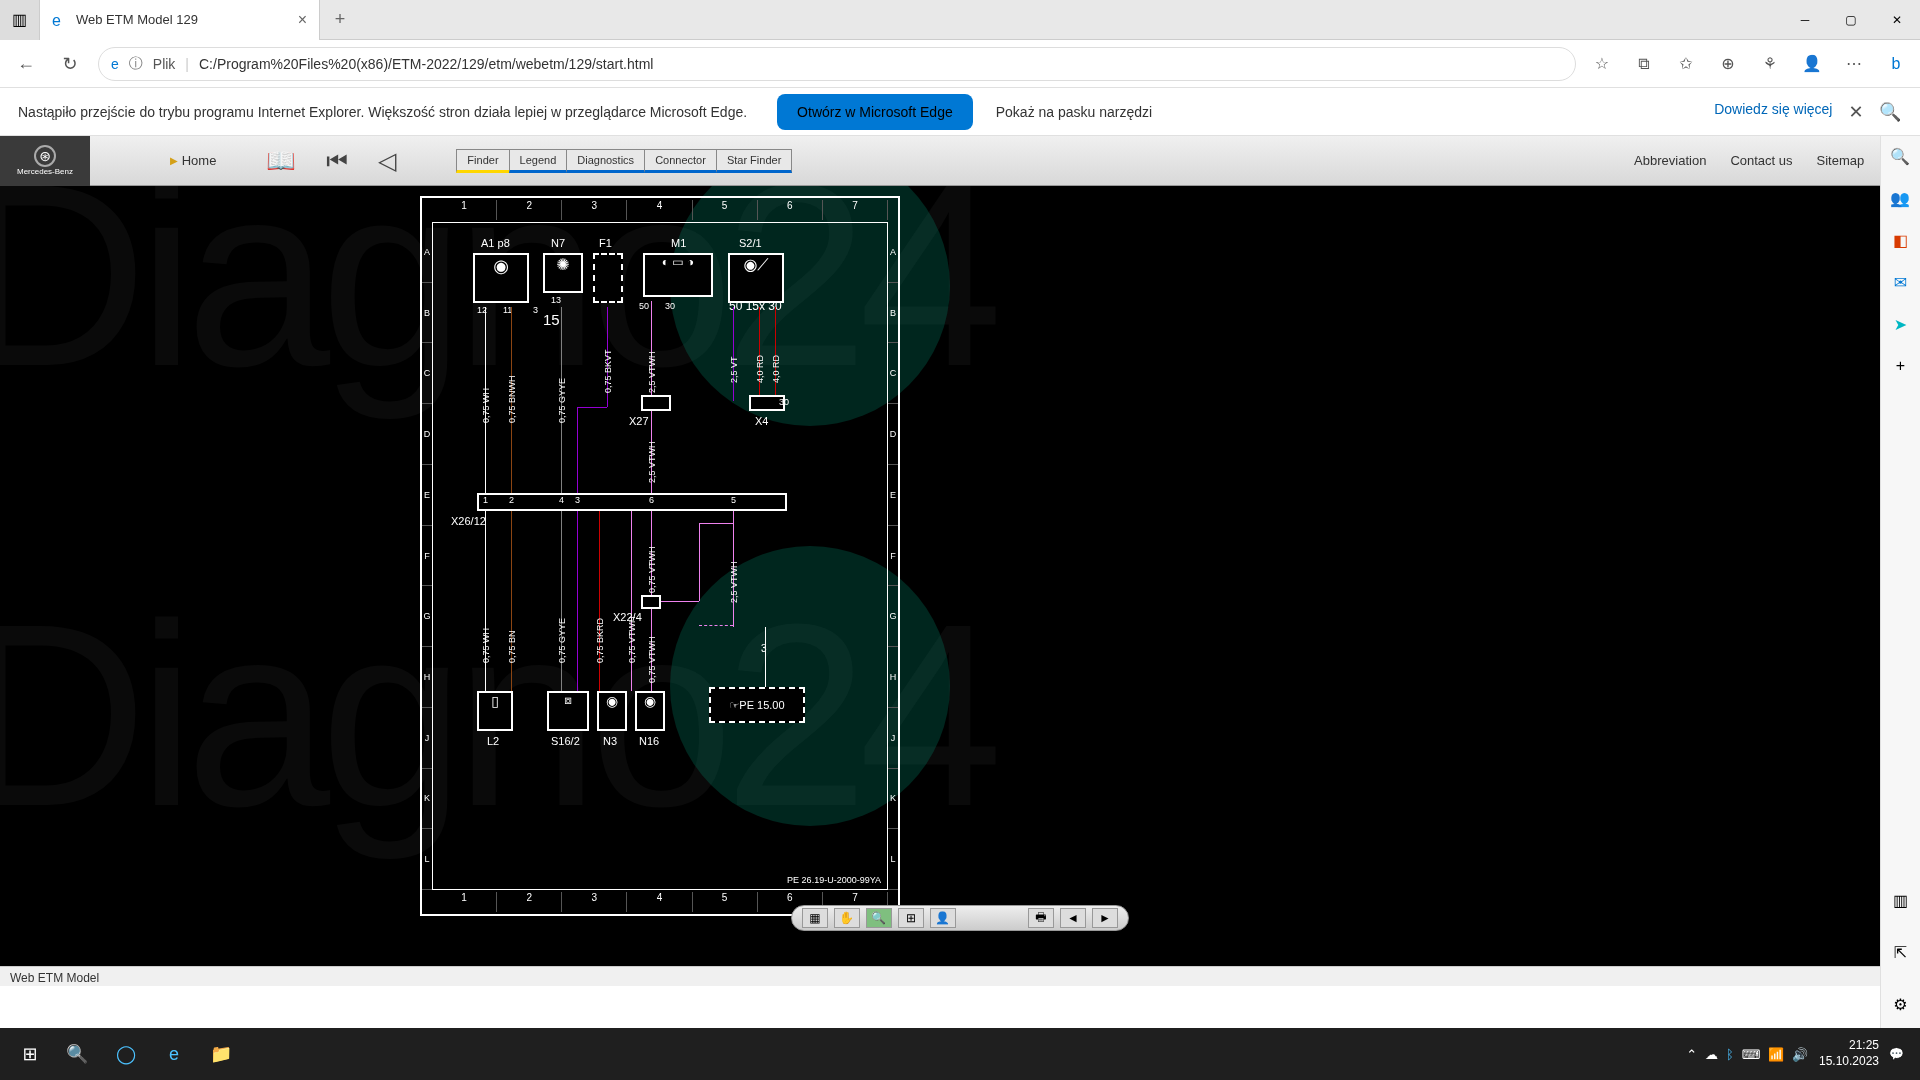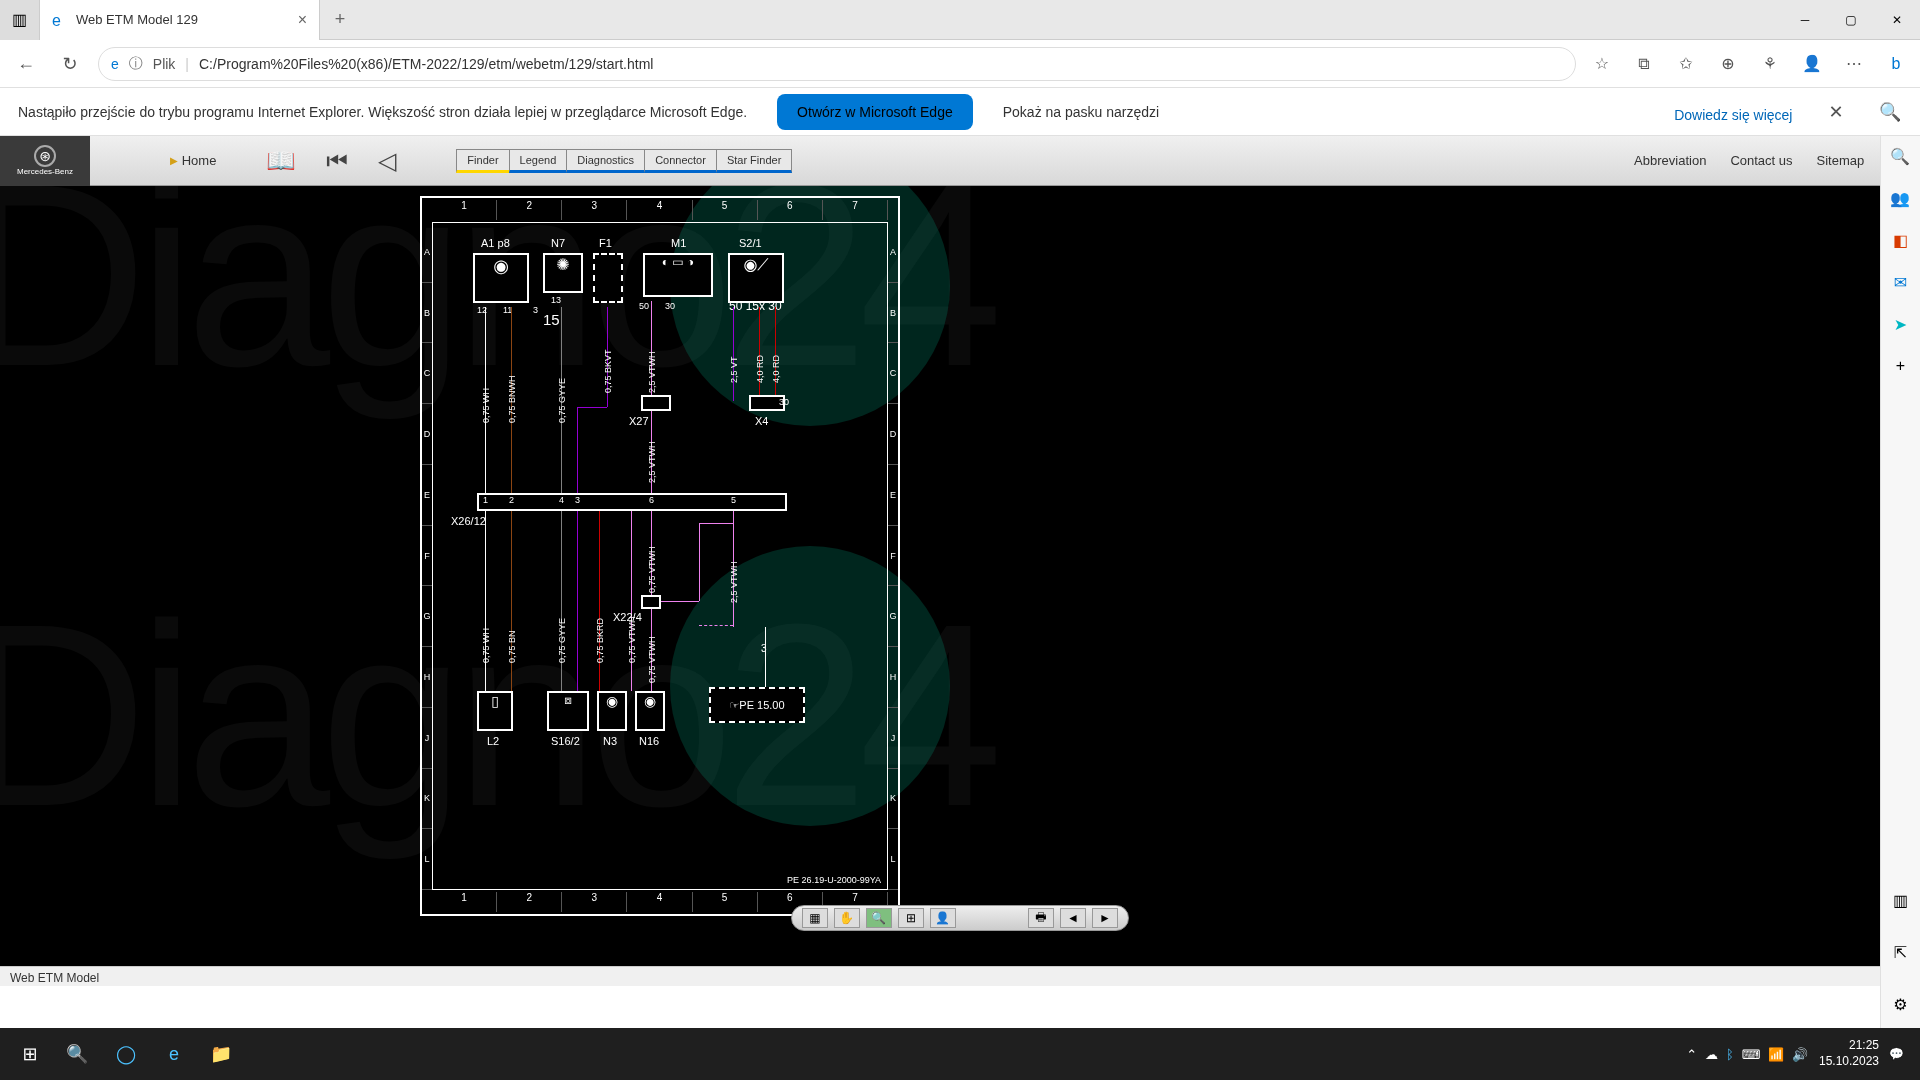--- a/index.html
+++ b/index.html
@@ -16,22 +16,22 @@
 .addrbar{height:48px;display:flex;align-items:center;padding:0 10px;gap:12px;border-bottom:1px solid #e0e0e0}
 .addrbar .navbtn{width:32px;height:32px;display:flex;align-items:center;justify-content:center;border-radius:4px;font-size:18px;color:#555}
 .urlbox{flex:1;height:34px;border:1px solid #ddd;border-radius:17px;display:flex;align-items:center;padding:0 12px;gap:10px;font-size:14px;color:#555}
 .urlbox .lock{color:#777}
 .urltext{color:#333}
 .addrright{display:flex;gap:14px;align-items:center}
 .addrright div{width:28px;height:28px;display:flex;align-items:center;justify-content:center;color:#555}
 .notifybar{height:48px;display:flex;align-items:center;padding:0 18px;border-bottom:1px solid #e0e0e0}
 .notifytext{font-size:14px;color:#333}
 .openbtn{margin-left:30px;background:#0078d4;color:#000000;border:none;padding:10px 20px;border-radius:8px;font-size:14px}
-.showbtn{margin-left:30px;font-size:14px;color:#333;background:none;border:none}
-.notifybar .right{margin-left:auto;display:flex;align-items:flex-end;gap:36px}
+.showbtn{margin-left:23px;font-size:14px;color:#333;background:none;border:none}
+.notifybar .right{margin-left:auto;display:flex;align-items:flex-start;gap:16px}
 .notifybar .right a{color:#0067b8;font-size:14px}
 .notifybar .right .x{font-size:18px;color:#555}
 .sidebar{position:absolute;right:0;top:136px;width:40px;bottom:52px;background:#f7f7f7;border-left:1px solid #e0e0e0;display:flex;flex-direction:column;align-items:center;padding-top:6px;gap:14px}
 .sidebar div{width:28px;height:28px;display:flex;align-items:center;justify-content:center;font-size:16px}
 .appbar{height:50px;background:linear-gradient(#f0f0f0,#d8d8d8);display:flex;align-items:center;border-bottom:1px solid #999}
 .logo{width:90px;height:50px;background:#3a3a3a;color:#fff;display:flex;flex-direction:column;align-items:center;justify-content:center;font-size:8px}
 .logo .circ{width:22px;height:22px;border:2px solid #aaa;border-radius:50%;display:flex;align-items:center;justify-content:center;font-size:14px}
 .homebtn{margin-left:80px;font-size:13px;color:#333;display:flex;align-items:center;gap:4px}
 .homebtn::before{content:"▶";color:#d4a017;font-size:10px}
 .toolicons{margin-left:50px;display:flex;gap:30px;align-items:center}

